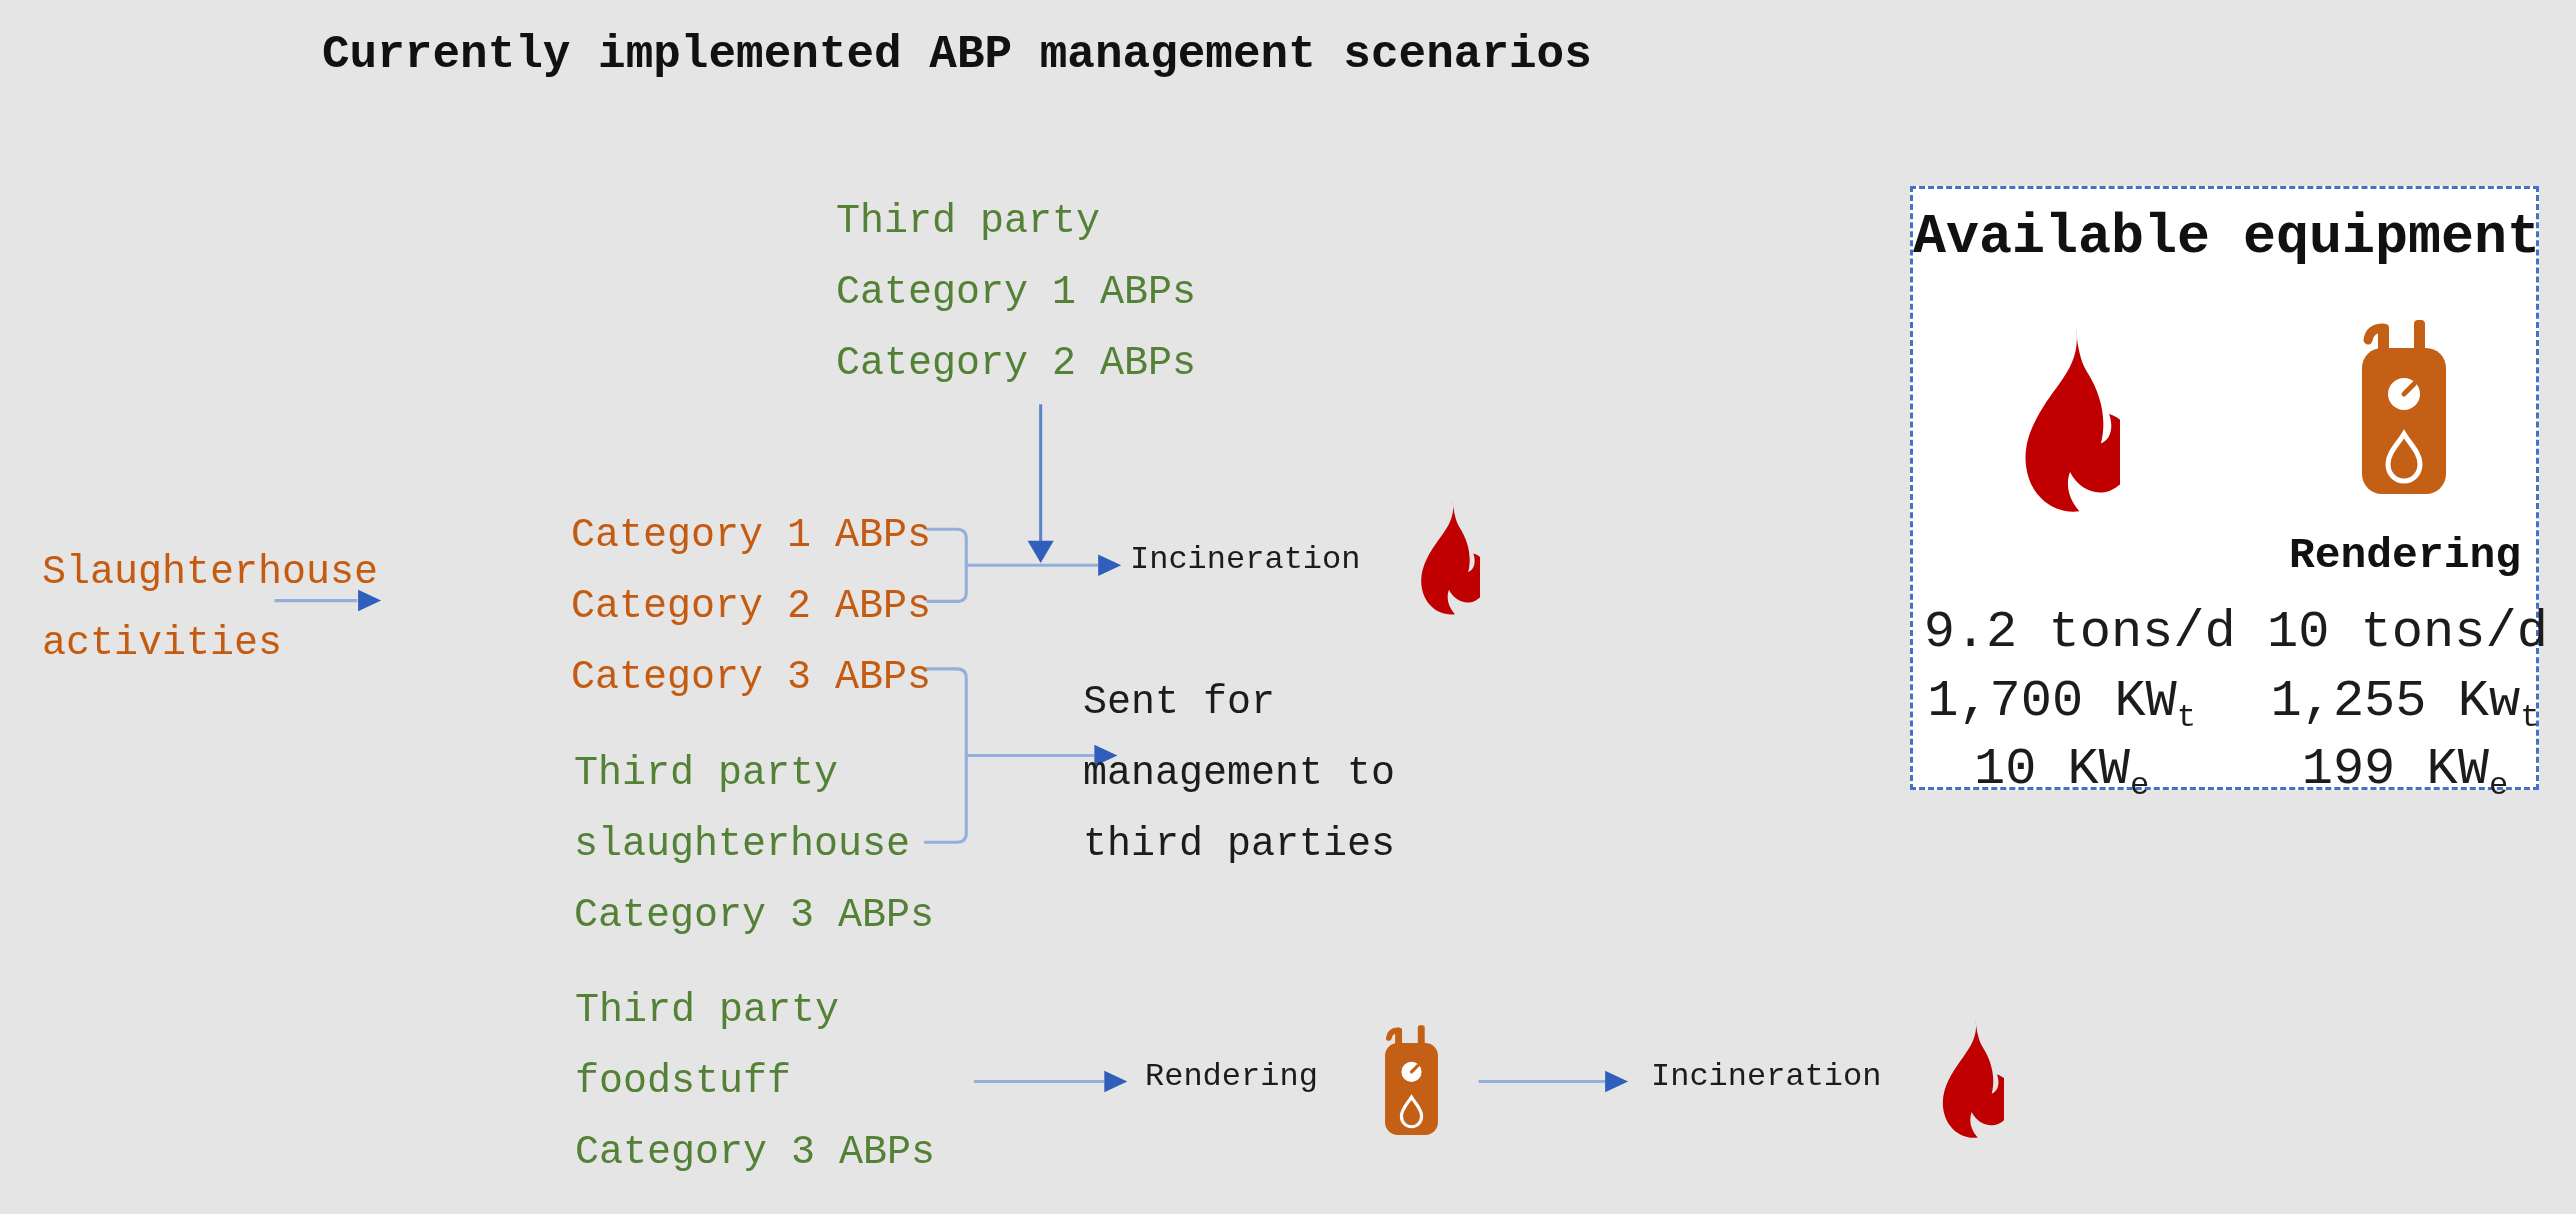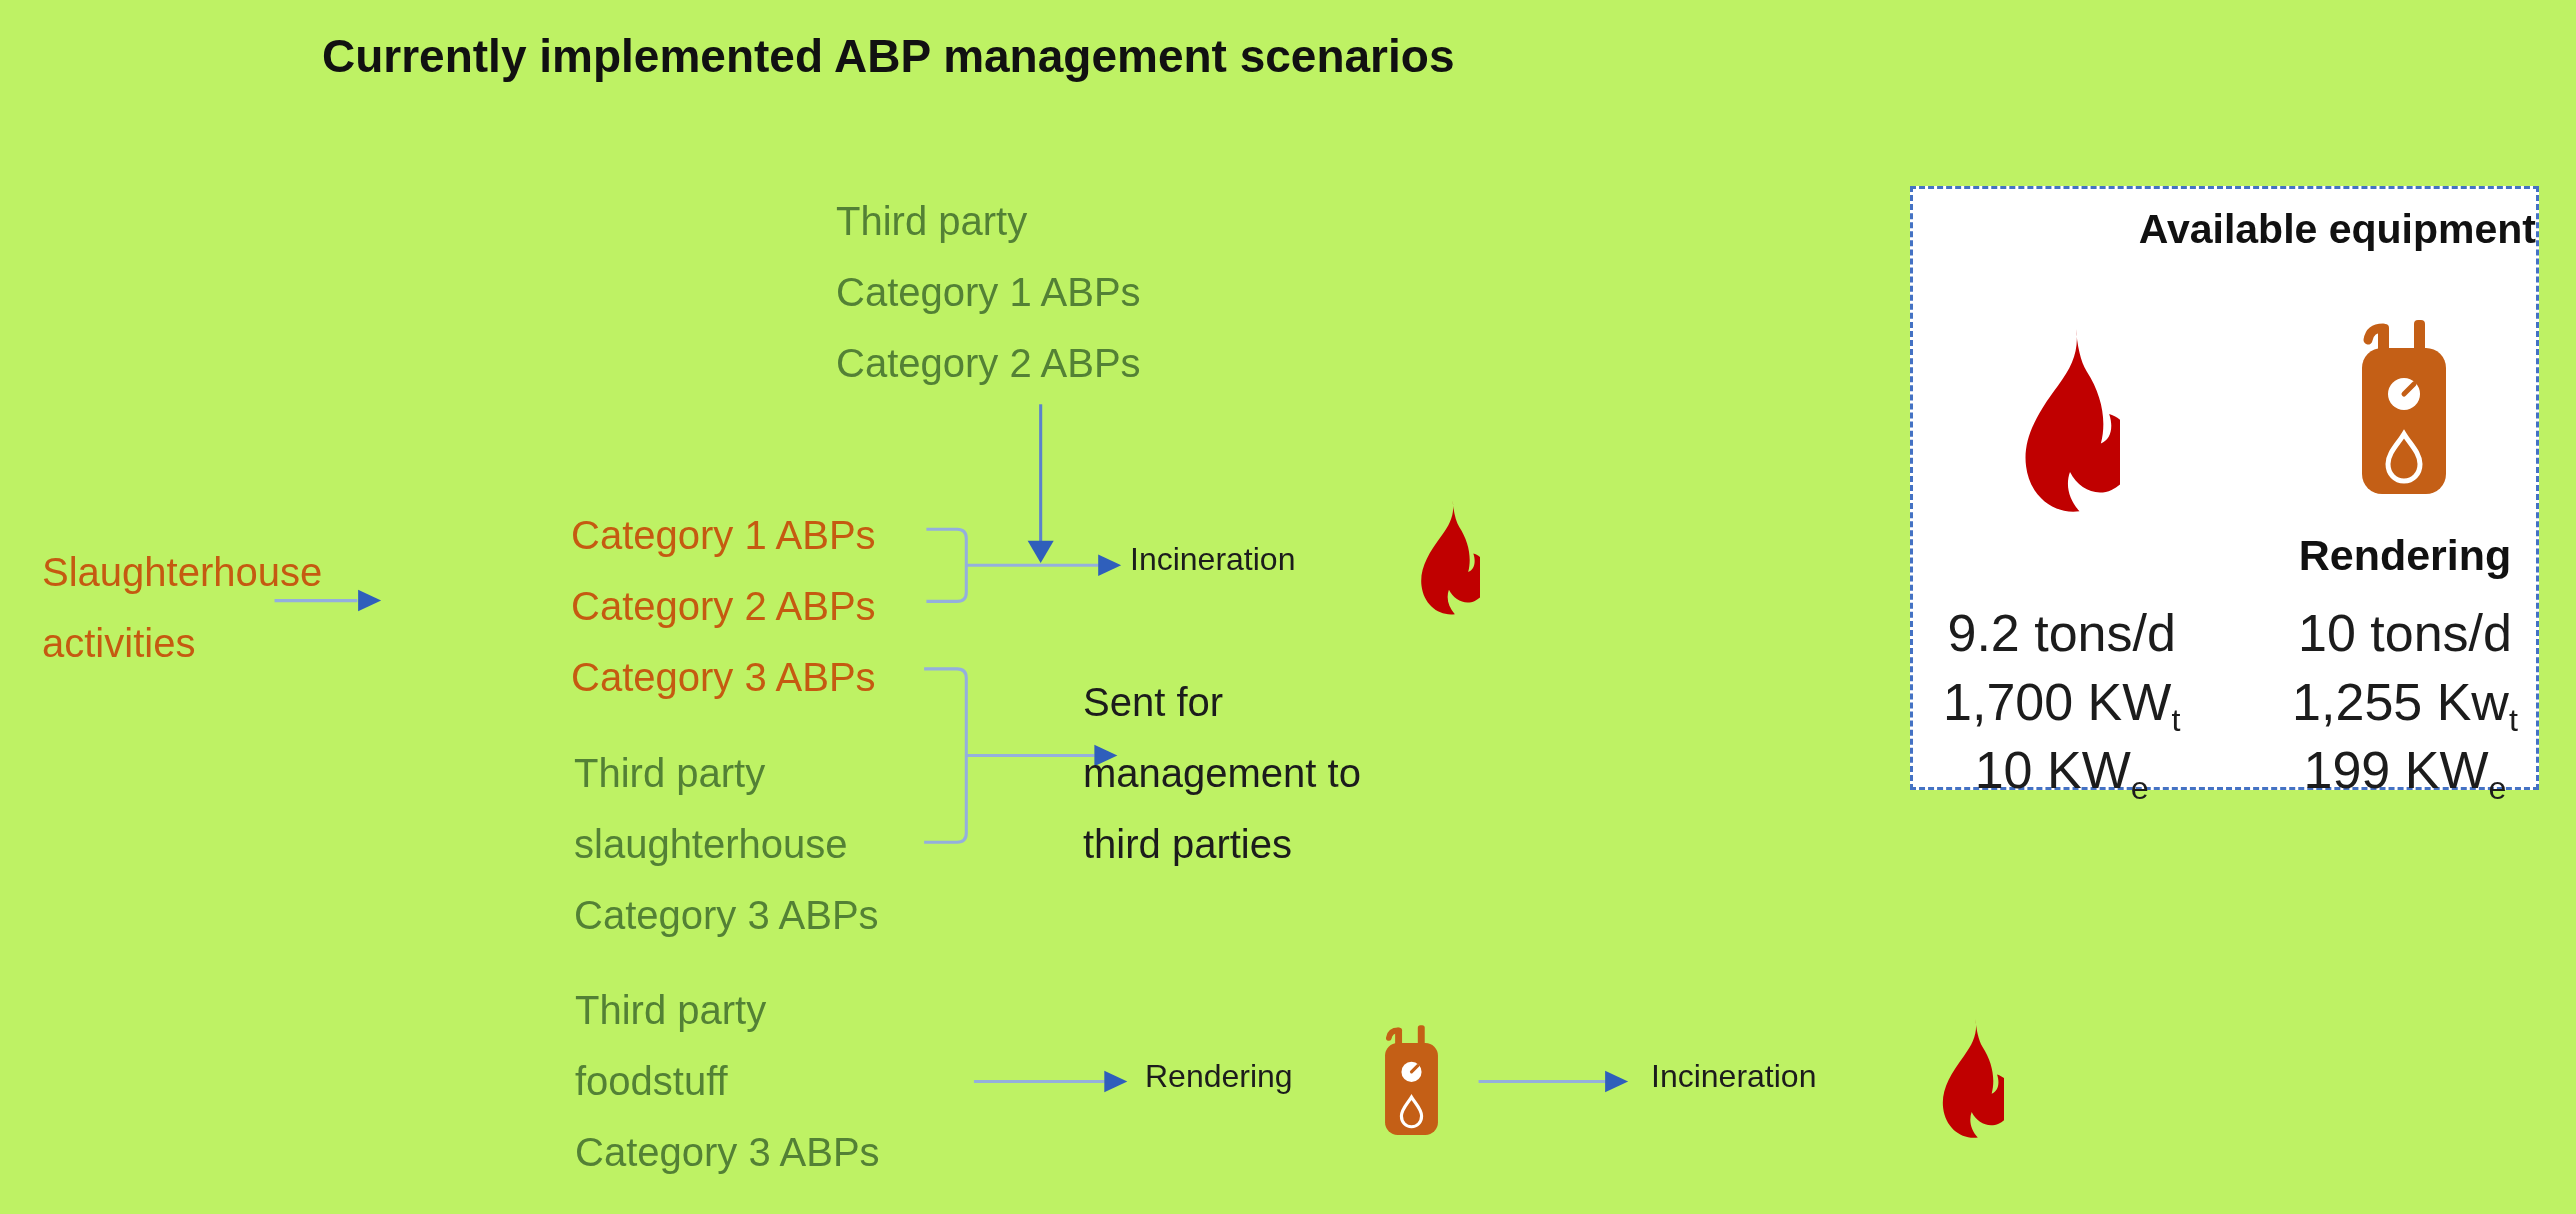--- a/index.html
+++ b/index.html
@@ -1,36 +1,36 @@
 <!DOCTYPE html>
 <html style="font-size:12.3px"><head>
 <meta charset="utf-8">
 <style>
   html,body{margin:0;padding:0;background:#ffffff;}
   .canvas{
-    position:relative;width:2576px;height:1215px;background:#bef264;overflow:hidden;
-    font-family:Liberation Sans, sans-serif;
+    position:relative;width:2576px;height:1215px;background:#e5e5e5;overflow:hidden;
+    font-family:Liberation Mono, monospace;
   }
   .txt{position:absolute;white-space:nowrap;}
   .title{font-size:46px;font-weight:bold;color:#111111;}
   .flowline{font-size:40px;line-height:71px;}
   .t-orange{color:#C55A11;}
   .t-green{color:#538135;}
   .t-black{color:#1c1c1c;}
   .proc{font-size:32px;color:#1c1c1c;}
   svg.connectors{position:absolute;left:0;top:0;}
   .icon{position:absolute;}
   
   .panel{
     position:absolute;left:1910px;top:186px;width:629px;height:604px;
     border:3.1px dashed #4472C4;box-sizing:border-box;background:#ffffff;
   }
   .panel-title{
     position:absolute;left:0;top:17px;width:100%;text-align:right;
-    font-size:41px;font-weight:bold;color:#111111;white-space:nowrap;
+    font-size:55px;font-weight:bold;color:#111111;white-space:nowrap;
   }
   .eq-col{position:absolute;top:0;width:276px;height:100%;}
   .eq-col.col1{left:10.7px;}
   .eq-col.col2{left:354px;}
   .eq-icon{position:absolute;}
   .eq-name{position:absolute;top:342px;width:100%;text-align:center;font-size:43px;font-weight:bold;color:#111111;white-space:nowrap;}
   .eq-row{position:absolute;width:100%;text-align:center;font-size:52px;color:#1c1c1c;white-space:nowrap;}
   .eq-row.r1{top:414px;}
   .eq-row.r2{top:483px;}
   .eq-row.r3{top:551px;}

